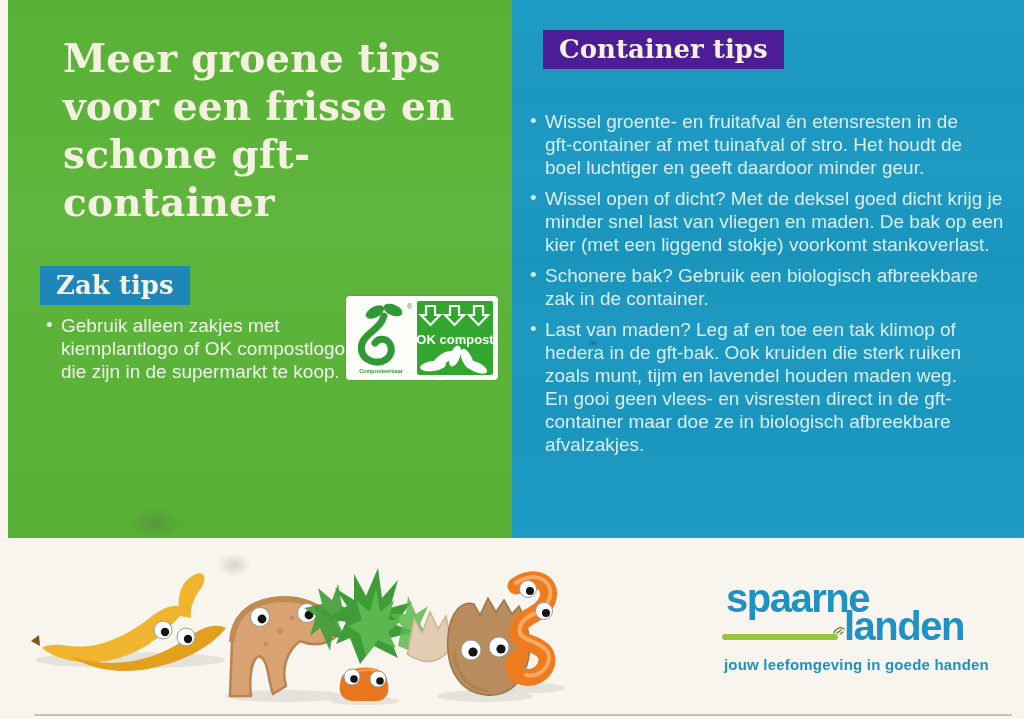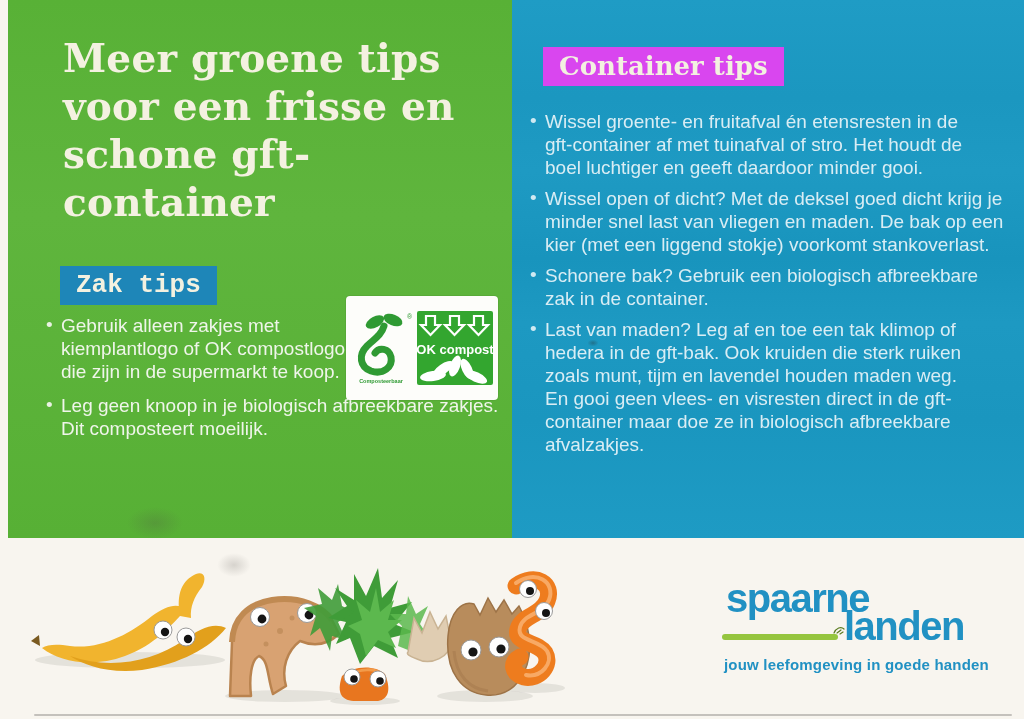--- a/index.html
+++ b/index.html
@@ -24,41 +24,41 @@
     font-family:"DejaVu Serif","Liberation Serif",serif;
     font-weight:bold; font-size:39px; line-height:48px;
     color:#f4f1e1; white-space:pre-line; letter-spacing:0.2px;
   }
   .badge {
     position:absolute;
     font-family:"DejaVu Serif","Liberation Serif",serif;
     font-weight:bold; font-size:26px; line-height:36px;
     color:#f3f1e0; padding:1px 16px 2px 16px;
   }
-  .zak-badge { left:52px; top:266px; background:#1e86b8;font-family:Liberation Mono, monospace; }
-  .container-badge { left:543px; top:47px; background:#d946ef;text-align:center; }
+  .zak-badge { left:32px; top:266px; background:#1e86b8; }
+  .container-badge { left:543px; top:30px; background:#4c1d95;text-align:center; }
 
   .tips-list { position:absolute; list-style:none; }
   .tips-list li {
     position:relative; padding-left:15px; white-space:pre-line;
     font-size:19px; line-height:23px;
   }
   .tips-list li::before {
     content:"\2022"; position:absolute; left:0; top:-1px; font-size:19px;
   }
   .green-tips { left:38px; top:314px; width:474px; color:#eff5ea; }
   .green-tips li { margin-bottom:11px; }
   .green-tips li::before { color:#e9f2e2; }
   .blue-tips { left:530px; top:110px; width:486px; color:#d9edf4; }
   .blue-tips li { margin-bottom:8px; }
   .blue-tips li::before { color:#cfe9f2; }
 
   
   .logos-box {
-    position:absolute; left:338px; top:296px; width:152px; height:104px;
+    position:absolute; left:338px; top:296px; width:152px; height:84px;
     background:#fdfdfa; border-radius:4px;
     box-shadow:0 0 0 1px rgba(0,0,0,0.05);
     display:flex; align-items:center;
   }
   .seedling-wrap { width:64px; height:78px; margin-left:4px; }
   .okcompost-wrap { width:80px; height:78px; margin-left:1px; }
 
   
   .food-art { position:absolute; left:30px; top:556px; width:560px; height:150px; }
 
@@ -101,22 +101,20 @@
 
   <div class="green-panel">
     <div class="main-heading">Meer groene tips
 voor een frisse en
 schone gft-container</div>
     <div class="badge zak-badge">Zak tips</div>
     <ul class="tips-list green-tips">
       <li>Gebruik alleen zakjes met
 kiemplantlogo of OK compostlogo,
 die zijn in de supermarkt te koop.</li>
-      <li>Leg geen knoop in je biologisch afbreekbare zakjes.
-Dit composteert moeilijk.</li>
     </ul>
 
     <div class="logos-box">
       <svg class="seedling-wrap" viewBox="0 0 64 78">
         <ellipse cx="25" cy="13" rx="10" ry="5.5" transform="rotate(-28 25 13)" fill="#2f9a33"></ellipse>
         <ellipse cx="43" cy="11" rx="10" ry="5.5" transform="rotate(22 43 11)" fill="#2f9a33"></ellipse>
         <path d="M34,17 C31,27 24,30 17,37 C8,46 10,58 21,62 C33,66 43,58 41,48 C39,39 29,38 25,44" fill="none" stroke="#2f9a33" stroke-width="7" stroke-linecap="round"></path>
         <text x="57" y="10" font-size="7" fill="#2f9a33">®</text>
         <text x="31" y="74" font-size="5.5" text-anchor="middle" fill="#2f9a33" font-weight="bold">Composteerbaar</text>
       </svg>
@@ -138,21 +136,21 @@
       </svg>
     </div>
   </div>
 
   <div class="blue-panel">
   </div>
   <div class="badge container-badge">Container tips</div>
   <ul class="tips-list blue-tips">
     <li>Wissel groente- en fruitafval én etensresten in de
 gft-container af met tuinafval of stro. Het houdt de
-boel luchtiger en geeft daardoor minder gooi.</li>
+boel luchtiger en geeft daardoor minder geur.</li>
     <li>Wissel open of dicht? Met de deksel goed dicht krijg je
 minder snel last van vliegen en maden. De bak op een
 kier (met een liggend stokje) voorkomt stankoverlast.</li>
     <li>Schonere bak? Gebruik een biologisch afbreekbare
 zak in de container.</li>
     <li>Last van maden? Leg af en toe een tak klimop of
 hedera in de gft-bak. Ook kruiden die sterk ruiken
 zoals munt, tijm en lavendel houden maden weg.
 En gooi geen vlees- en visresten direct in de gft-
 container maar doe ze in biologisch afbreekbare

